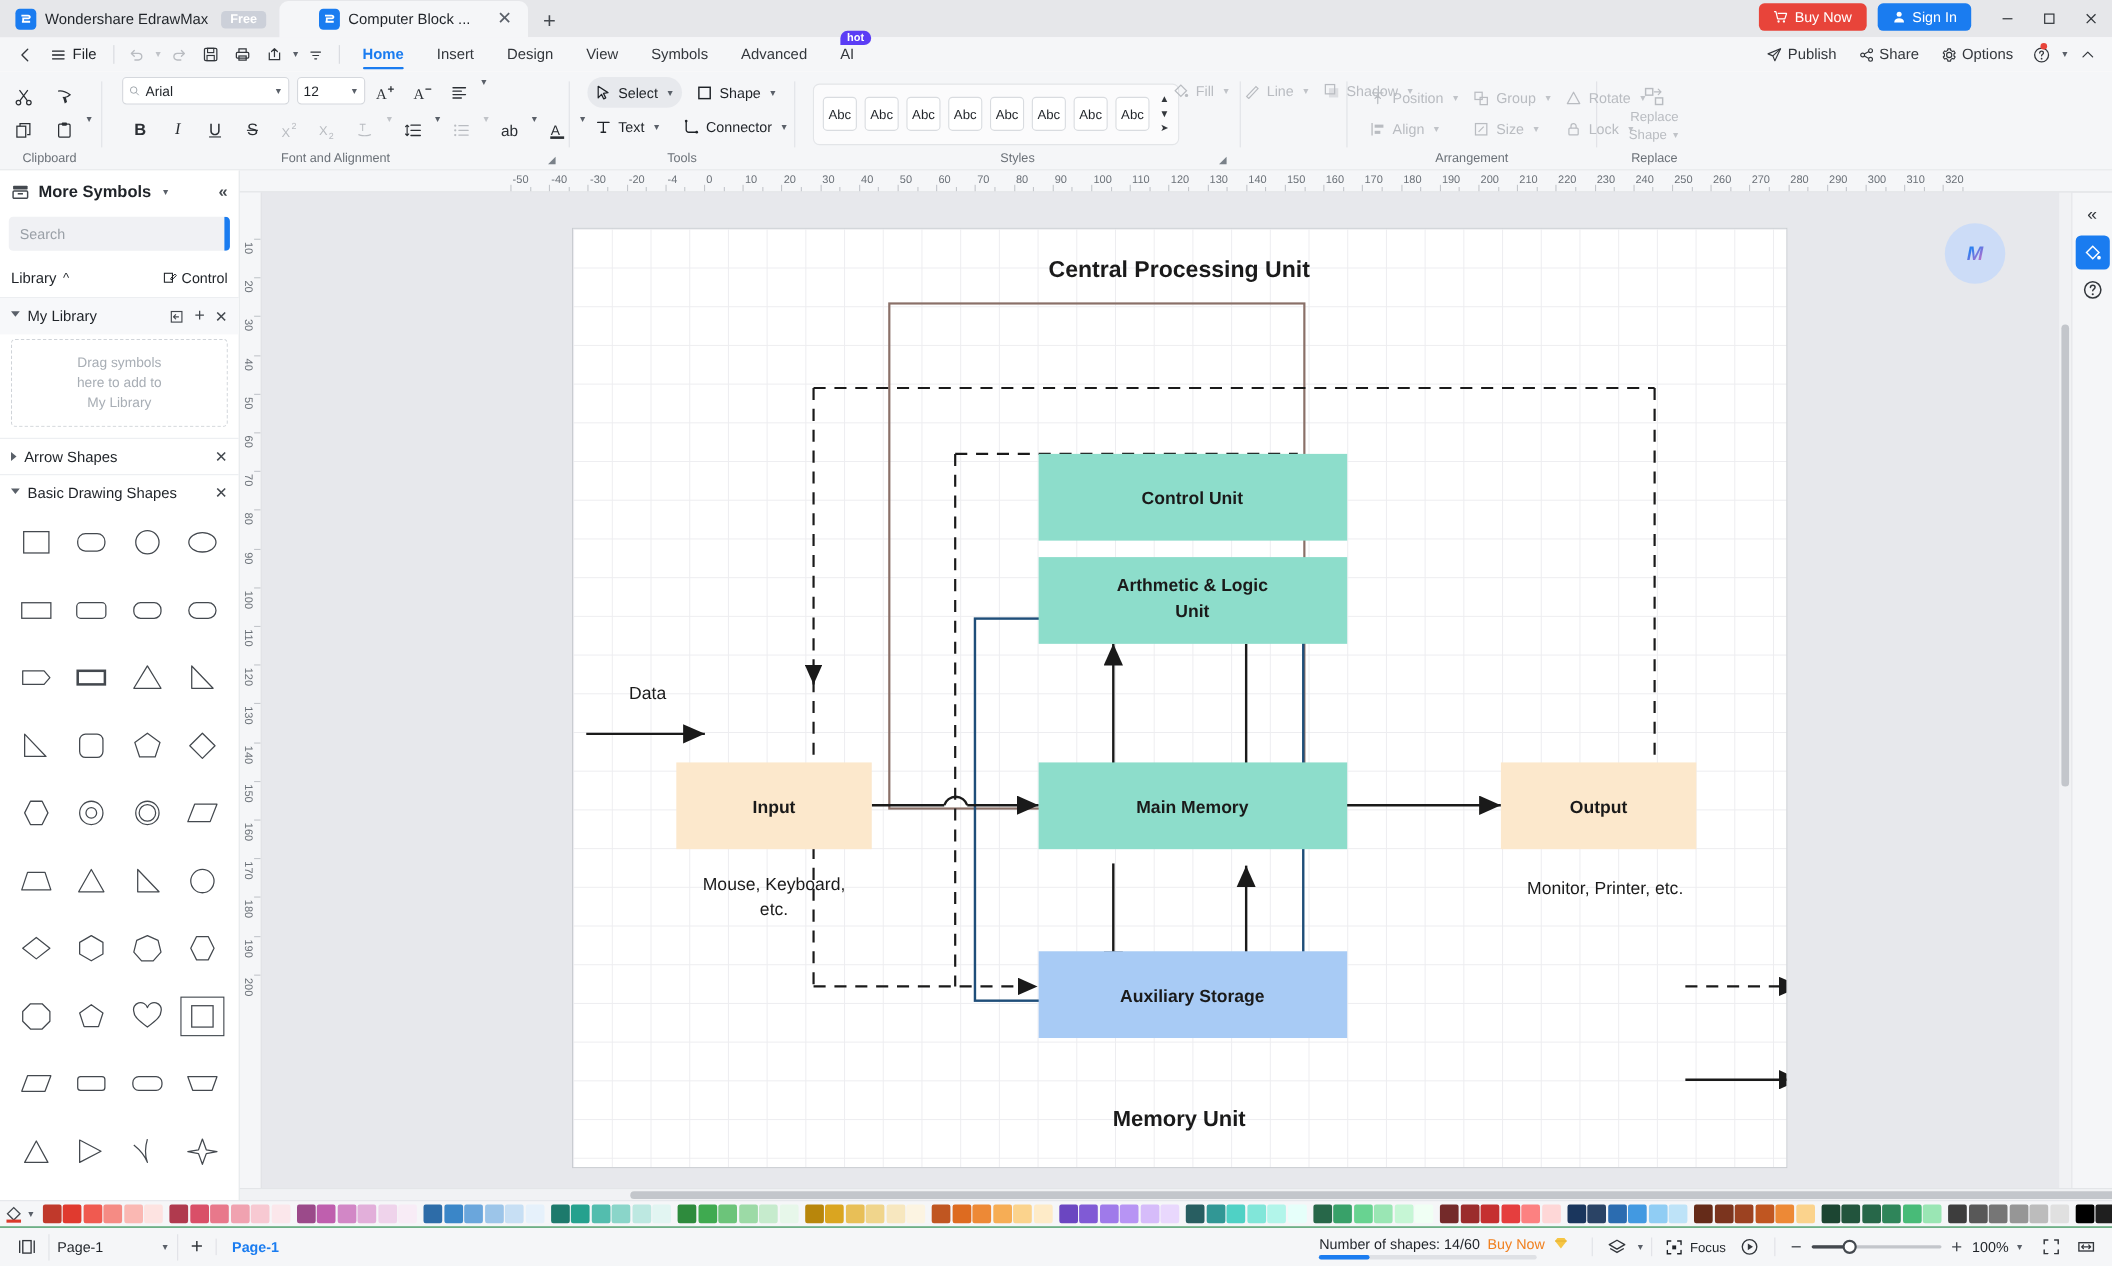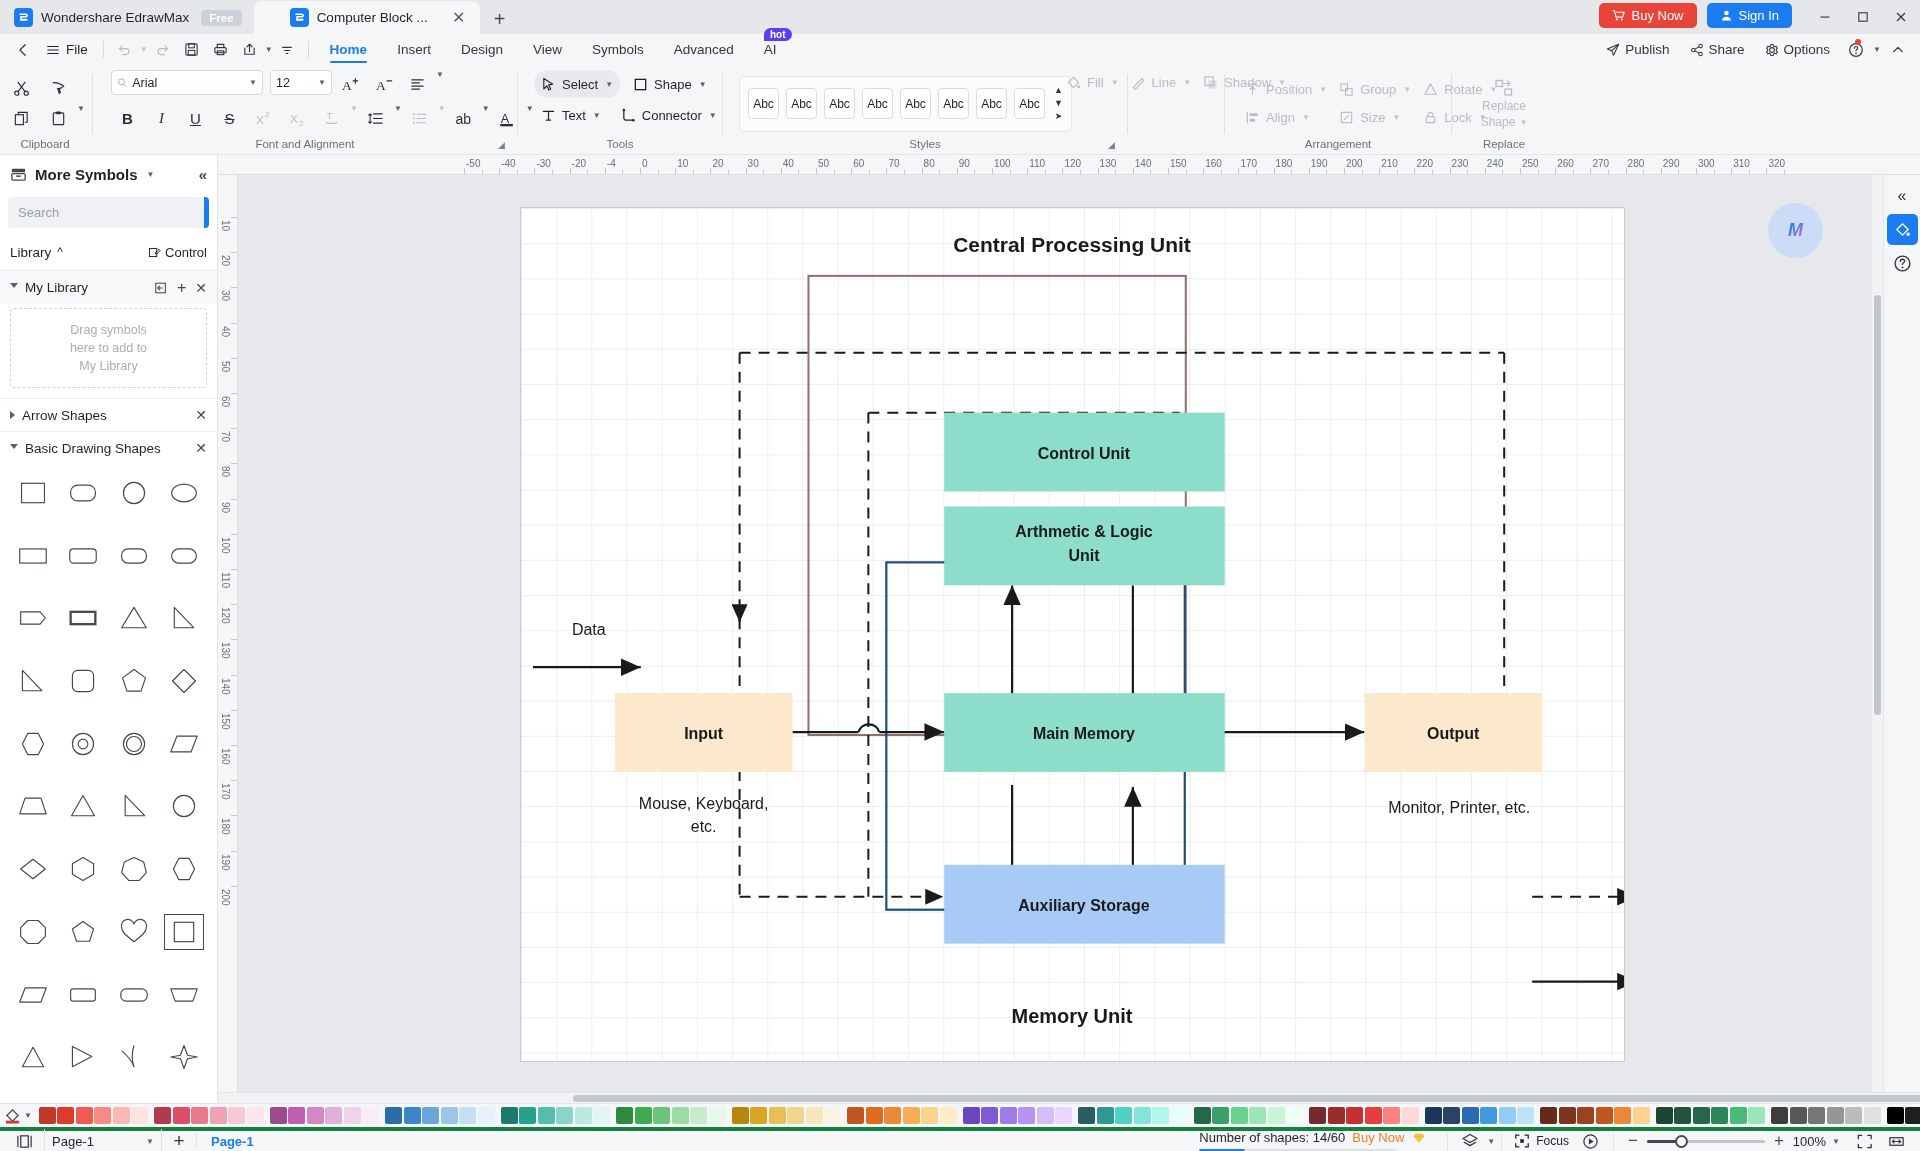--- a/index.html
+++ b/index.html
@@ -299,22 +299,22 @@
     padding: 0 4px; gap: 3px; flex: none; border-top: 1px solid #e3e5e8;
   }
   .pal-left { display: flex; align-items: center; gap: 2px; padding-right: 4px; }
   .pal-sw {
     width: 17px; height: 17px; border-radius: 2px; cursor: pointer; flex: none;
   }
   .pal-strip { display: flex; gap: 1.5px; align-items: center; }
 
   
   .statusbar {
-    height: 24px; background: #f5f6f8; display: flex; align-items: center;
-    padding: 0 8px; flex: none; border-top: 4px solid #15803d; gap: 0;
+    height: 36px; background: #f5f6f8; display: flex; align-items: center;
+    padding: 0 8px; flex: none; border-top: 1px solid #15803d; gap: 0;
   }
   .sb-icon {
     width: 32px; height: 28px; display: flex; align-items: center; justify-content: center;
     color: #33373c; cursor: pointer;
   }
   .page-select {
     width: 118px; height: 24px; display: flex; align-items: center; justify-content: space-between;
     padding: 0 7px; font-size: 13px; color: #1f2328; cursor: pointer;
     border-left: 1px solid #e0e2e6; border-right: 1px solid #e0e2e6; margin-left: 4px;
   }

